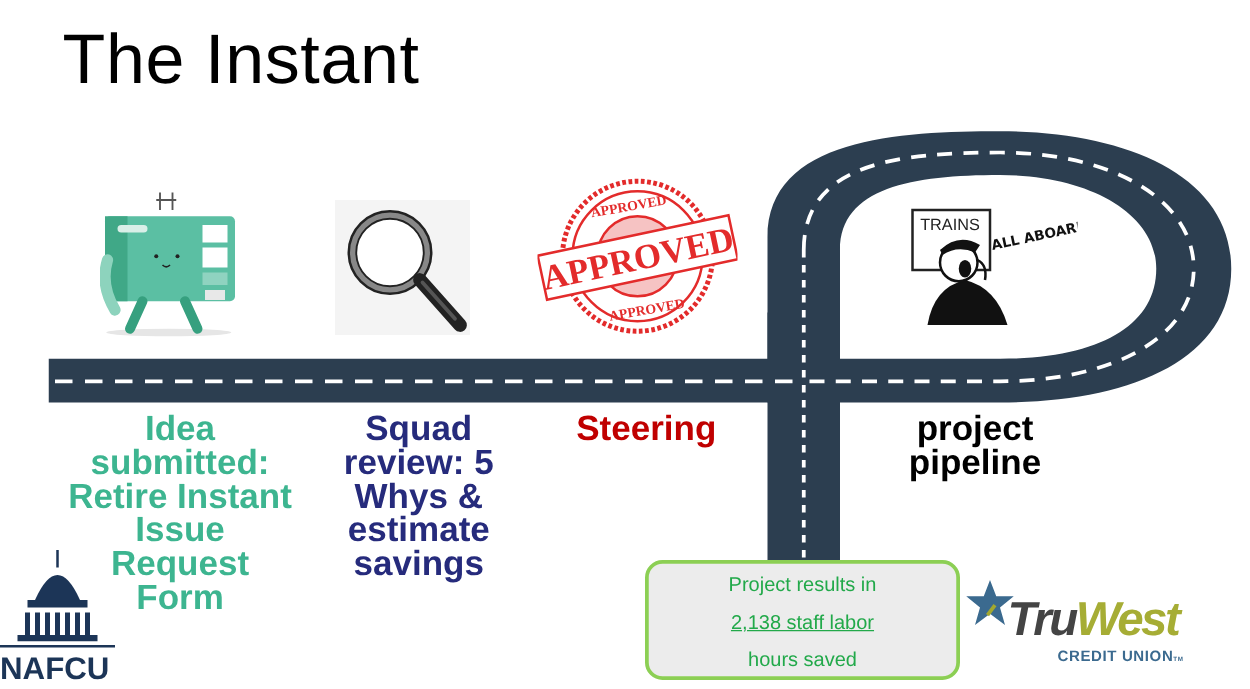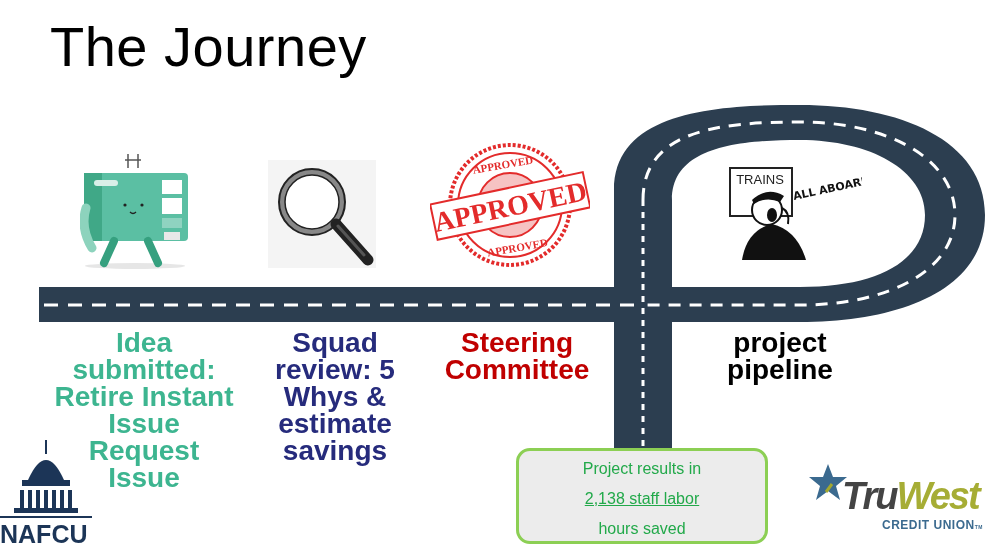--- a/index.html
+++ b/index.html
@@ -16,21 +16,21 @@
   #step4 { left:700px; top:329px; width:160px; color:#000; }
   #result { left:516px; top:448px; width:252px; height:96px; border:3px solid #8ccf54;
             border-radius:14px; background:#ececec; box-sizing:border-box; text-align:center;
             color:#22a94a; font-size:16px; line-height:30px; padding-top:3px; }
   #result .u { text-decoration:underline; }
   .icon { position:absolute; }
 </style>
 </head>
 <body>
 
-<div id="title" class="abs">The Journey</div>
+<div id="title" class="abs">The Instant</div>
 
 <svg id="road" class="abs" width="1000" height="551" viewBox="0 0 1000 551">
 
   <rect x="39" y="287" width="620" height="35" fill="#2c3e50"></rect>
 
   <rect x="614" y="250" width="58" height="200" fill="#2c3e50"></rect>
 
   <path d="M614,300 L614,190 C614,110 720,105 800,105 C900,105 985,140 985,215 C985,290 900,322 800,322 L614,322 Z M672,287 L800,287 C880,287 925,260 925,215 C925,170 870,140 800,140 C730,140 672,150 672,200 Z" fill="#2c3e50" fill-rule="evenodd"></path>
 
   <line x1="44" y1="305" x2="643" y2="305" stroke="#fff" stroke-width="3" stroke-dasharray="14,10"></line>
@@ -85,32 +85,31 @@
   <ellipse cx="50" cy="55" rx="5" ry="7" fill="#111"></ellipse>
   <path d="M60,48 q8,4 6,16" stroke="#111" stroke-width="2" fill="none"></path>
   <text x="72" y="40" font-family="DejaVu Sans, sans-serif" font-weight="bold" font-size="11" fill="#111" transform="rotate(-12 72 40)">ALL ABOARD!</text>
 </svg>
 
 <div id="step1" class="step">
   <span>Idea</span>
   <span>submitted:</span>
   <span>Retire Instant</span>
   <span>Issue</span>
-  <span>Request Issue</span>
+  <span>Request Form</span>
 </div>
 <div id="step2" class="step">
   <span>Squad</span>
   <span>review: 5</span>
   <span>Whys &amp;</span>
   <span>estimate</span>
   <span>savings</span>
 </div>
 <div id="step3" class="step">
   <span>Steering</span>
-  <span>Committee</span>
 </div>
 <div id="step4" class="step">
   <span>project</span>
   <span>pipeline</span>
 </div>
 
 <div id="result" class="abs">
   <div>Project results in</div>
   <div class="u">2,138 staff labor</div>
   <div>hours saved</div>
@@ -129,21 +128,21 @@
       <rect x="52" y="50" width="4" height="18"></rect>
         <rect x="60" y="50" width="4" height="18"></rect>
       <rect x="68" y="50" width="4" height="18"></rect>
     </g>
     <rect x="14" y="68" width="64" height="5" fill="#1c3557"></rect>
     <rect x="0" y="76" width="92" height="2" fill="#1c3557"></rect>
   </svg>
   <div style="font-weight:bold;font-size:25px;color:#1c3557;line-height:24px;margin-top:-2px;">NAFCU</div>
 </div>
 
-<div class="abs" style="left:808px;top:462px;width:190px;height:80px">
+<div class="abs" style="left:772px;top:462px;width:190px;height:80px">
   <svg class="abs" style="left:0;top:0" width="40" height="40" viewBox="0 0 40 40">
     <polygon points="20,2 25,15 39,15 28,24 32,38 20,29 8,38 12,24 1,15 15,15" fill="#3b6a8f"></polygon>
     <path d="M18,30 l6,-8" stroke="#a3a82e" stroke-width="3"></path>
   </svg>
   <div class="abs" style="left:34px;top:14px;font-style:italic;font-weight:bold;font-size:38px;letter-spacing:-2px;line-height:40px;">
     <span style="color:#444">Tru</span><span style="color:#a6ad35">West</span>
   </div>
   <div class="abs" style="left:74px;top:56px;font-weight:bold;font-size:12px;color:#3b6a8f;letter-spacing:0.5px;">
     <span>CREDIT UNION</span><span style="font-size:5px">TM</span>
   </div>

